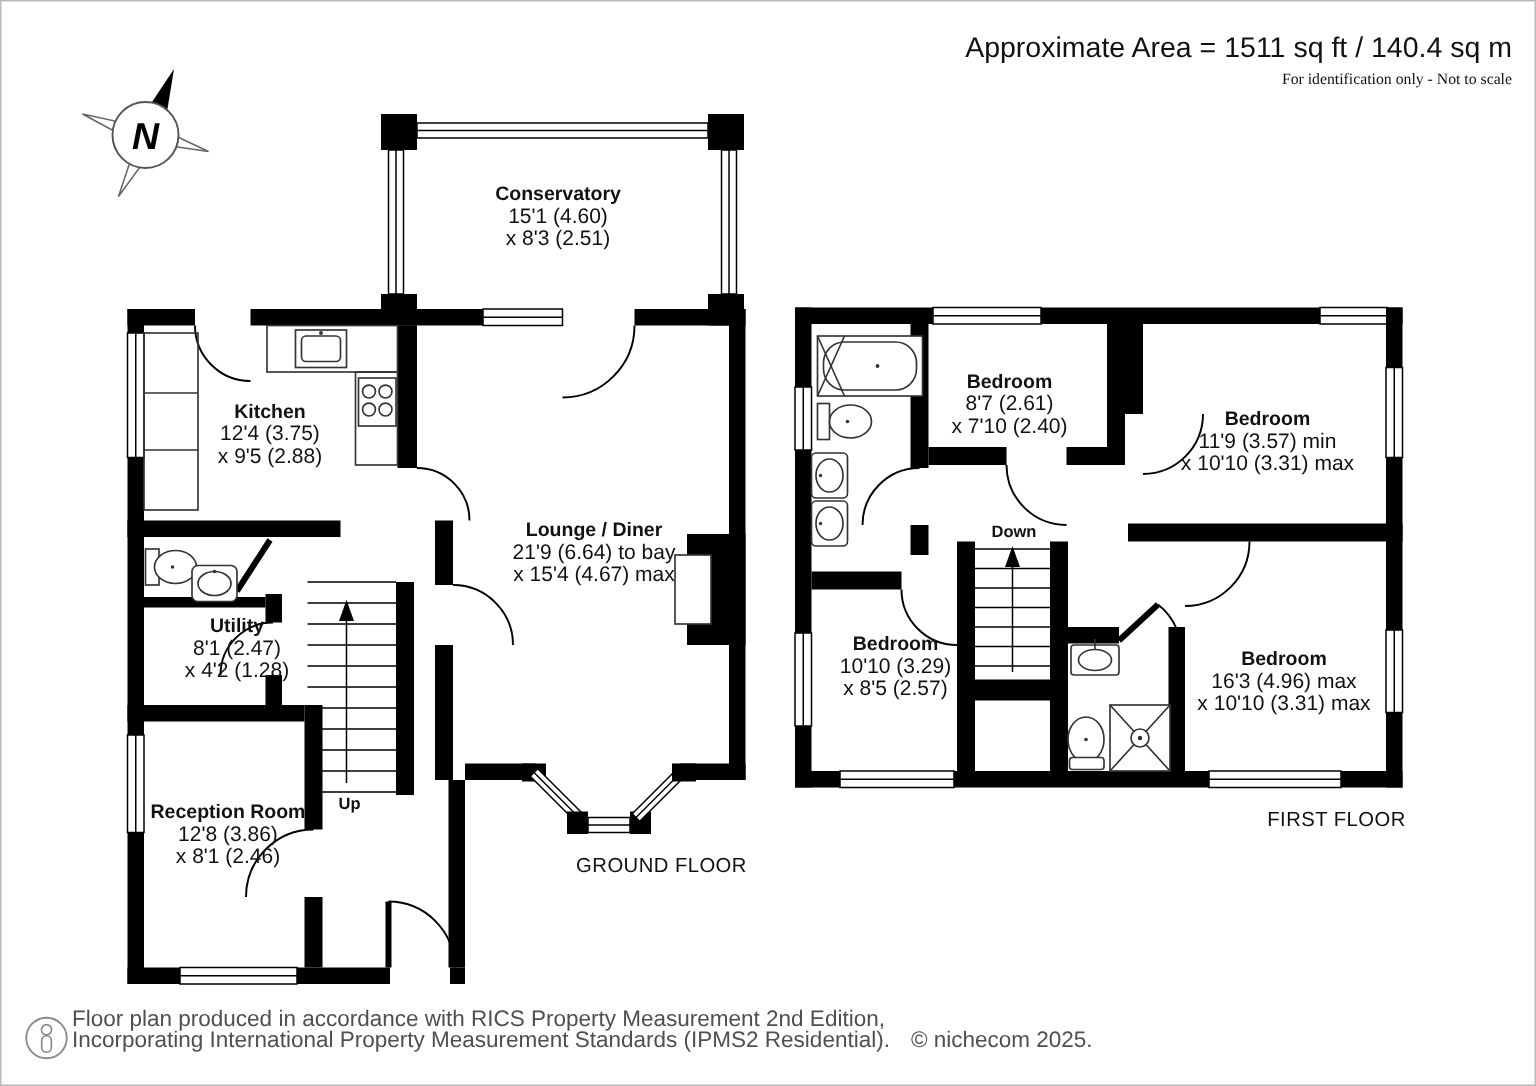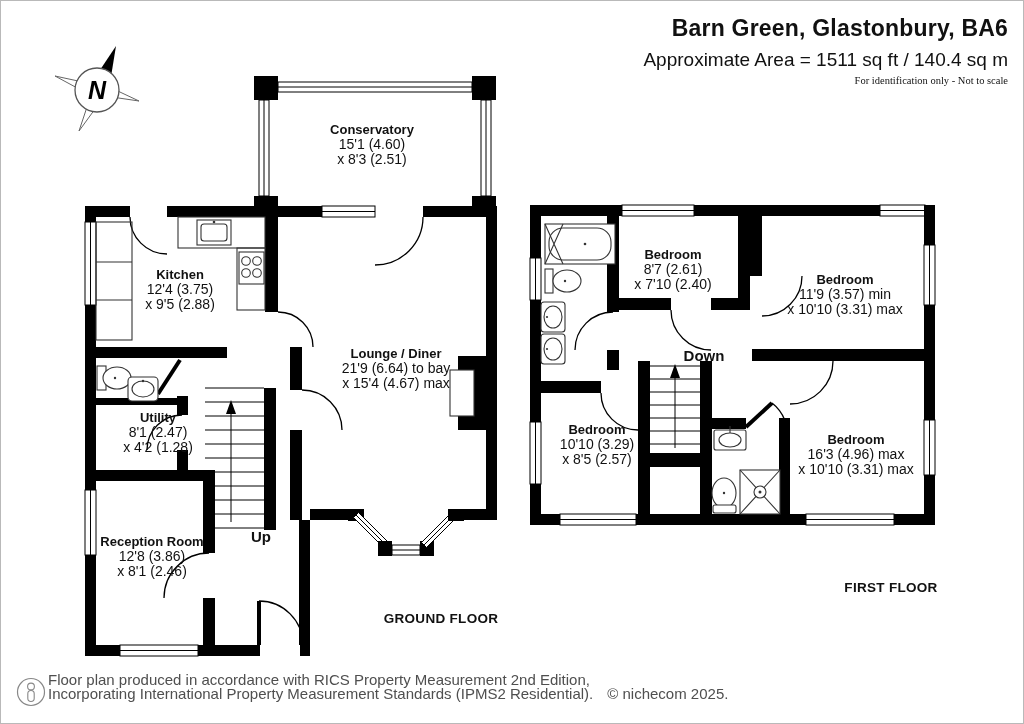--- a/index.html
+++ b/index.html
@@ -19,22 +19,22 @@
   .leaf{stroke:#000;stroke-width:4;}
   
   .header{position:absolute;top:15px;right:16px;text-align:right;}
   .title{font-size:23px;font-weight:bold;letter-spacing:.2px;}
   .area{font-size:19px;margin-top:7px;}
   .disc{font-size:10.5px;margin-top:4px;font-family:Liberation Serif, serif;}
   
   .rl{position:absolute;transform:translate(-50%,-50%);text-align:center;white-space:nowrap;line-height:15px;}
   .rname{font-weight:bold;font-size:13px;}
   .rdim{font-size:14px;}
-  .floor-label{position:absolute;transform:translate(-50%,-50%);font-weight:bold;font-size:13.5px;white-space:nowrap;letter-spacing:.3px;margin-top:41px;}
-  .stair-label{position:absolute;transform:translate(-50%,-50%);font-weight:bold;font-size:15px;white-space:nowrap;margin-left:28px;}
+  .floor-label{position:absolute;transform:translate(-50%,-50%);font-weight:normal;font-size:13.5px;white-space:nowrap;letter-spacing:.3px;}
+  .stair-label{position:absolute;transform:translate(-50%,-50%);font-weight:bold;font-size:11px;white-space:nowrap;}
   
   .footer{position:absolute;left:48px;top:673px;font-size:15px;color:#4f4f4f;line-height:13.5px;white-space:nowrap;}
   .gap{display:inline-block;width:14px;}
 </style>
 </head>
 <body>
 
 <svg width="1024" height="724" viewBox="0 0 1024 724">
 
   <g>
@@ -229,21 +229,20 @@
     <rect class="f" x="713" y="505" width="23" height="8" rx="2"></rect>
       <circle cx="724" cy="493" r="1.2" fill="#333"></circle>
     <rect class="f" x="740" y="470" width="40" height="44"></rect>
     <path class="fn" d="M740,470 L780,514 M780,470 L740,514"></path>
     <circle class="f" cx="760" cy="492" r="6"></circle>
       <circle cx="760" cy="492" r="1.5" fill="#333"></circle>
   </g>
 </svg>
 
 <div class="header">
-  <div class="title">Barn Green, Glastonbury, BA6</div>
   <div class="area">Approximate Area = 1511 sq ft / 140.4 sq m</div>
   <div class="disc">For identification only - Not to scale</div>
 </div>
 
 <div class="rl" style="left:372px;top:144px">
   <div class="rname">Conservatory</div>
   <div class="rdim">15'1 (4.60)</div>
   <div class="rdim">x 8'3 (2.51)</div>
 </div>
 <div class="rl" style="left:180px;top:289px">

